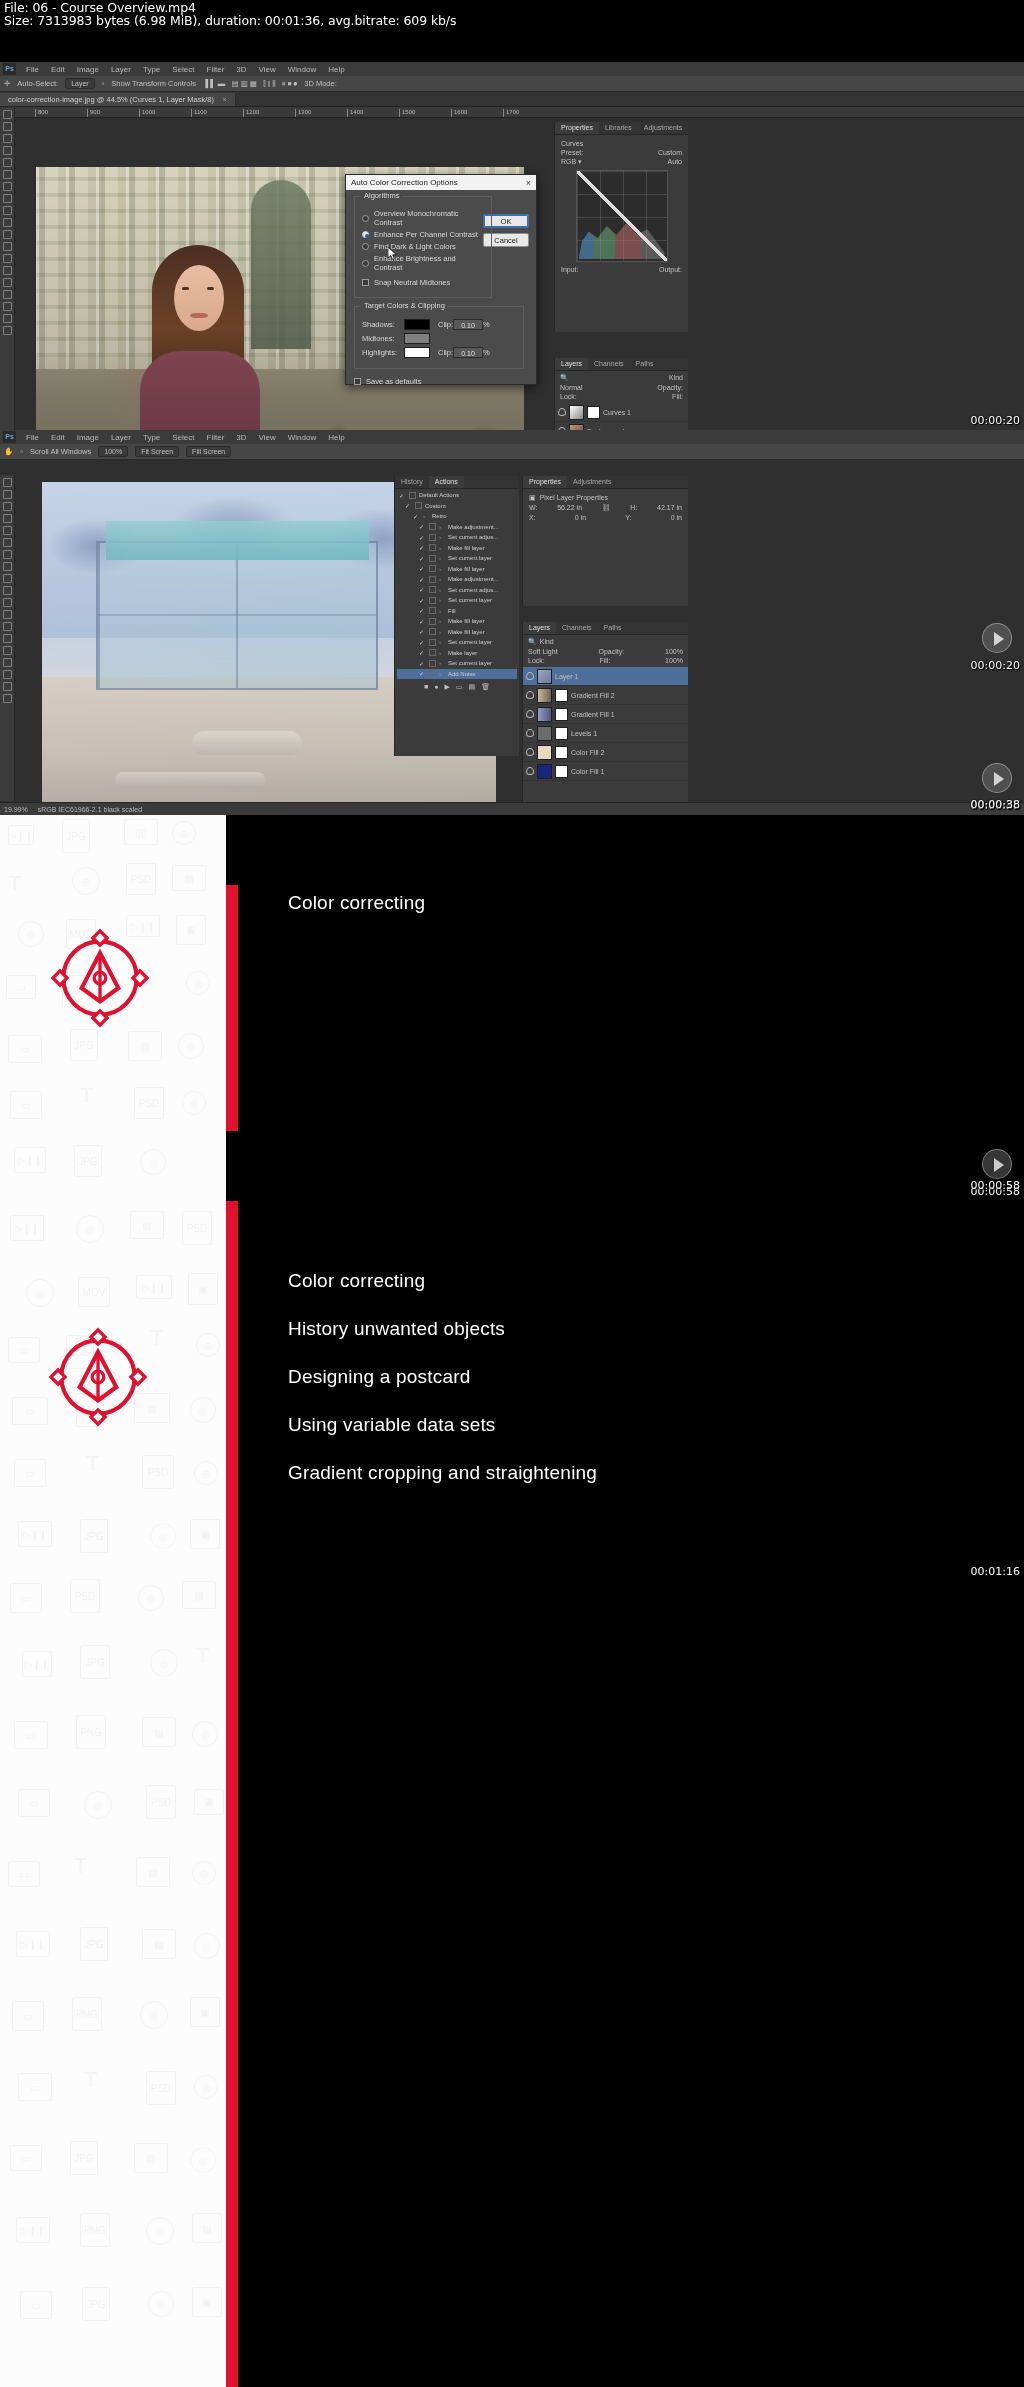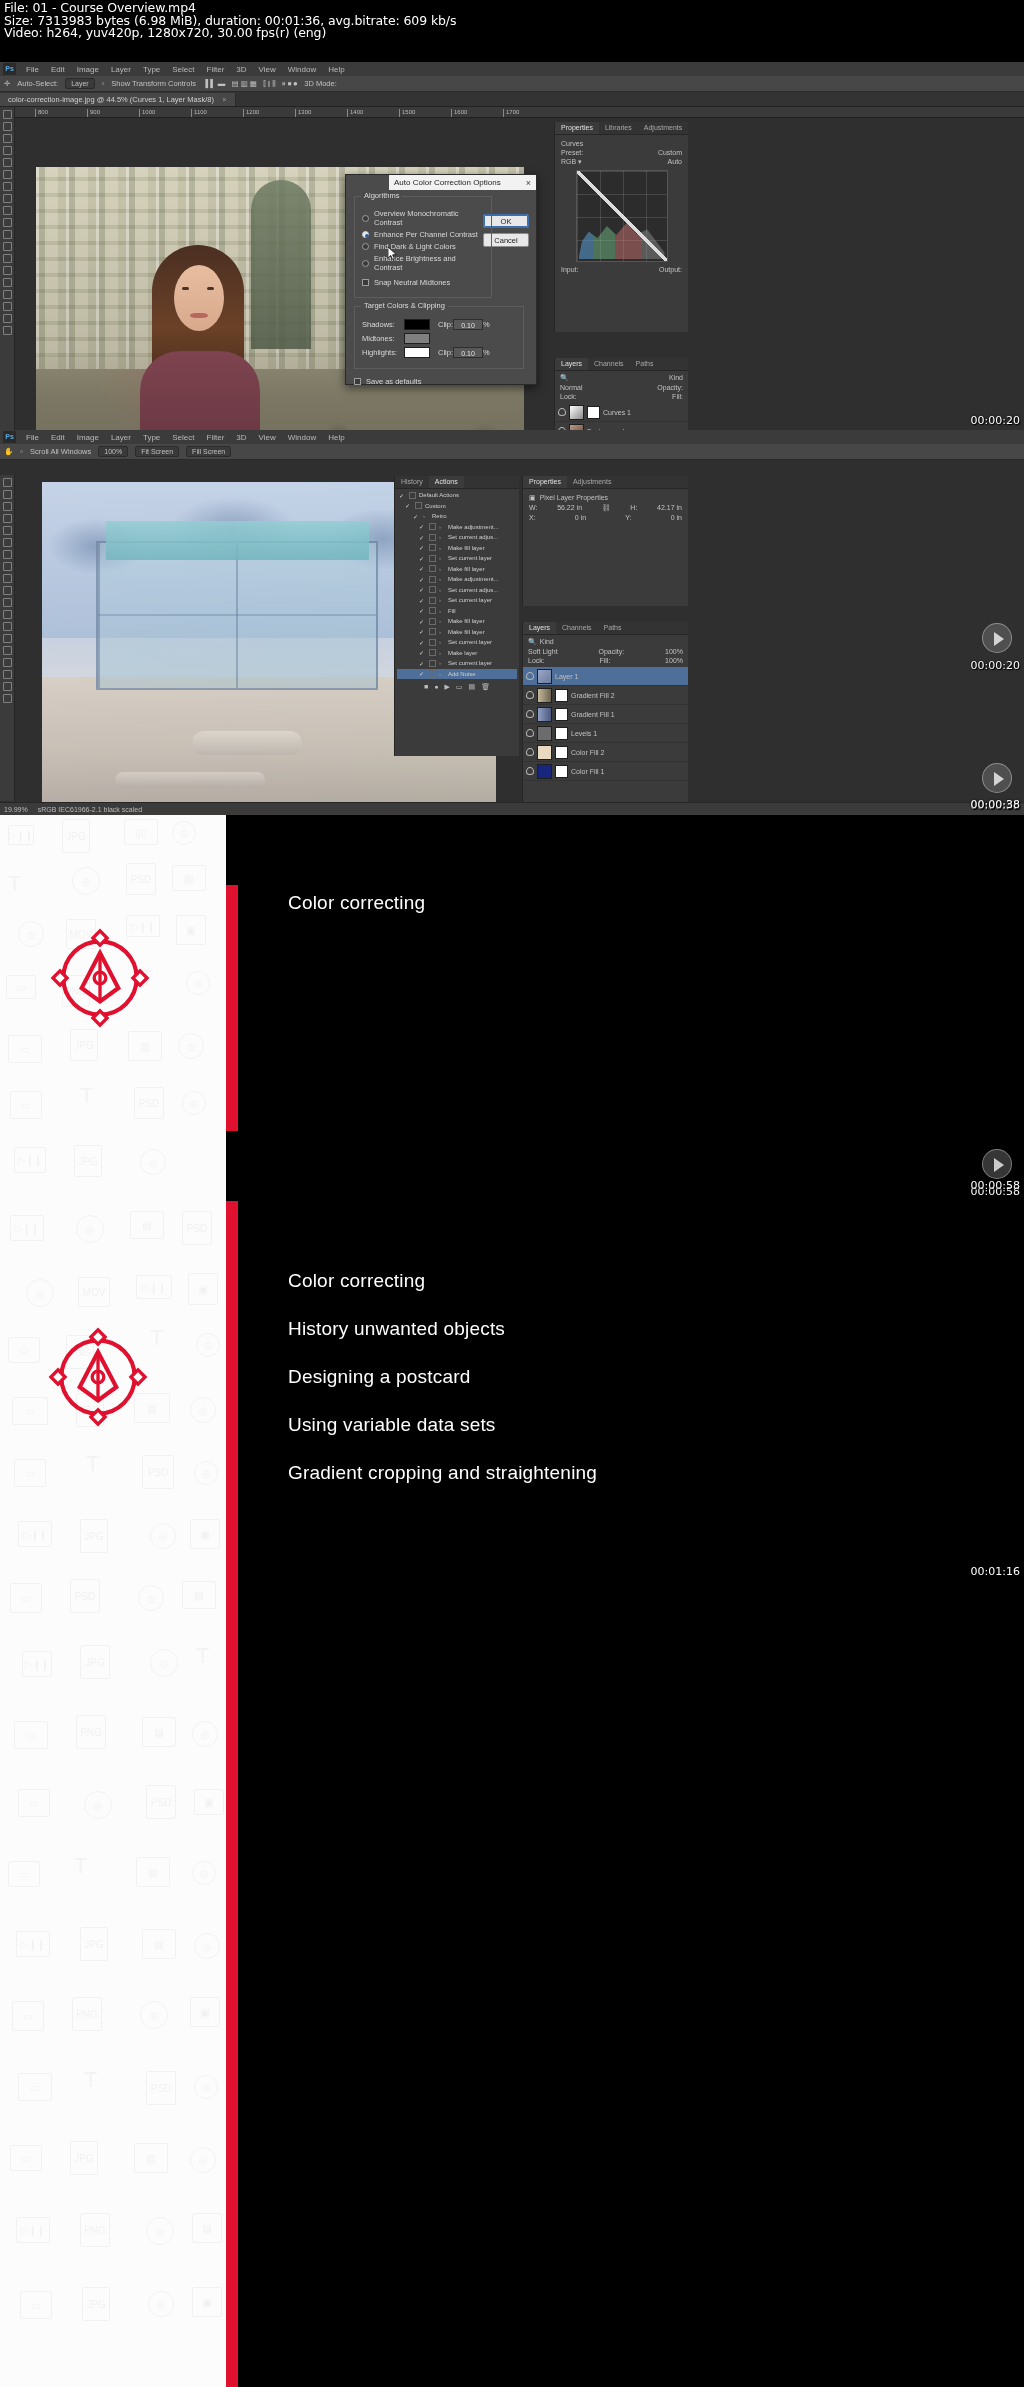--- a/index.html
+++ b/index.html
@@ -279,21 +279,20 @@
   .acc-dialog {
     position: absolute; left: 345px; top: 112px; width: 192px; height: 211px;
     background: #4b4b4b; border: 1px solid #2a2a2a;
     box-shadow: 0 3px 9px rgba(0,0,0,0.55);
     color: #d8d8d8; font-size: 8px; z-index: 40;
   }
   .acc-title {
     background: #f2f2f2; color: #1d1d1d; height: 15px; display: flex;
     align-items: center; justify-content: space-between; padding: 0 5px;
     font-size: 8px;
-    margin-left: 43px;
   }
   .acc-title .close { color: #444; font-size: 9px; }
   .acc-body { padding: 6px 8px; position: relative; }
   .fieldset {
     border: 1px solid #5d5d5d; padding: 9px 7px 7px 7px; margin-bottom: 8px; position: relative;
   }
   .fieldset > .legend {
     position: absolute; top: -6px; left: 6px; background: #4b4b4b;
     padding: 0 3px; font-size: 7.5px; color: #dcdcdc;
   }
@@ -346,23 +345,22 @@
     align-items: center; justify-content: center; font-size: 10px;
   }
   .wi.sq { border-radius: 2px; }
   .wi.ci { border-radius: 50%; }
   .wi.tx { border: none; font-size: 22px; color: #ececec; }
 </style>
 </head>
 <body>
 
 <div class="header">
-  <div>File: 01 - Course Overview.mp4</div>
+  <div>File: 06 - Course Overview.mp4</div>
   <div>Size: 7313983 bytes (6.98 MiB), duration: 00:01:36, avg.bitrate: 609 kb/s</div>
-  <div>Video: h264, yuv420p, 1280x720, 30.00 fps(r) (eng)</div>
 </div>
 
 <div class="sheet">
 
 <div class="row">
 <div class="cell half">
   <div class="ps">
 
     <div class="ps-menubar">
       <span class="logo">Ps</span>

